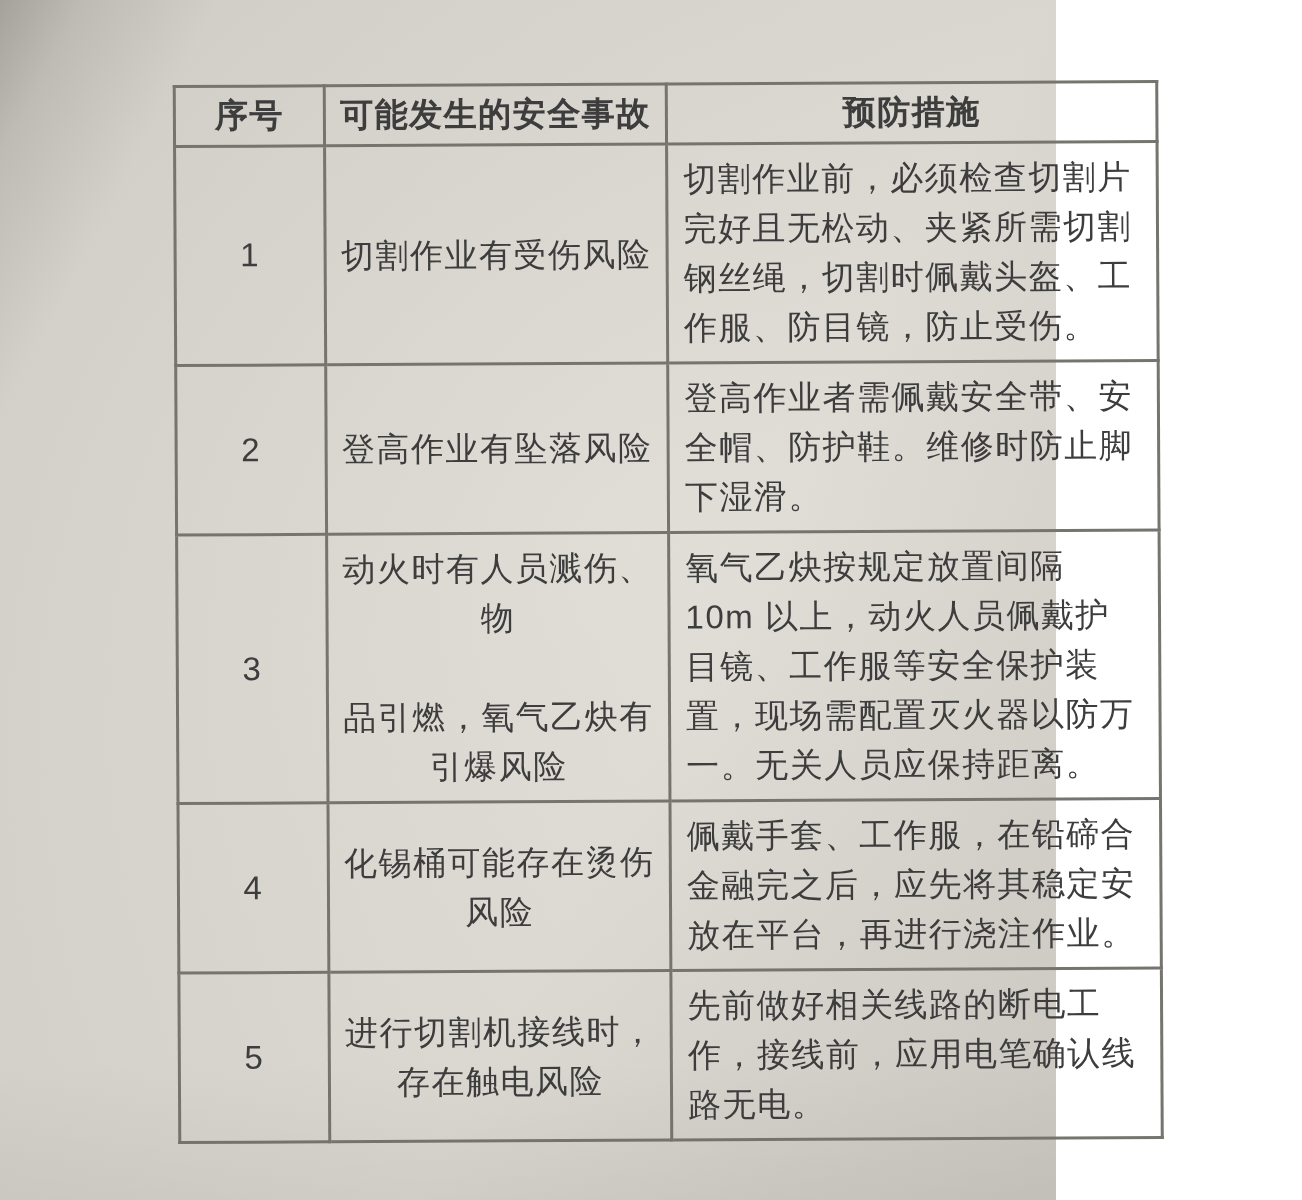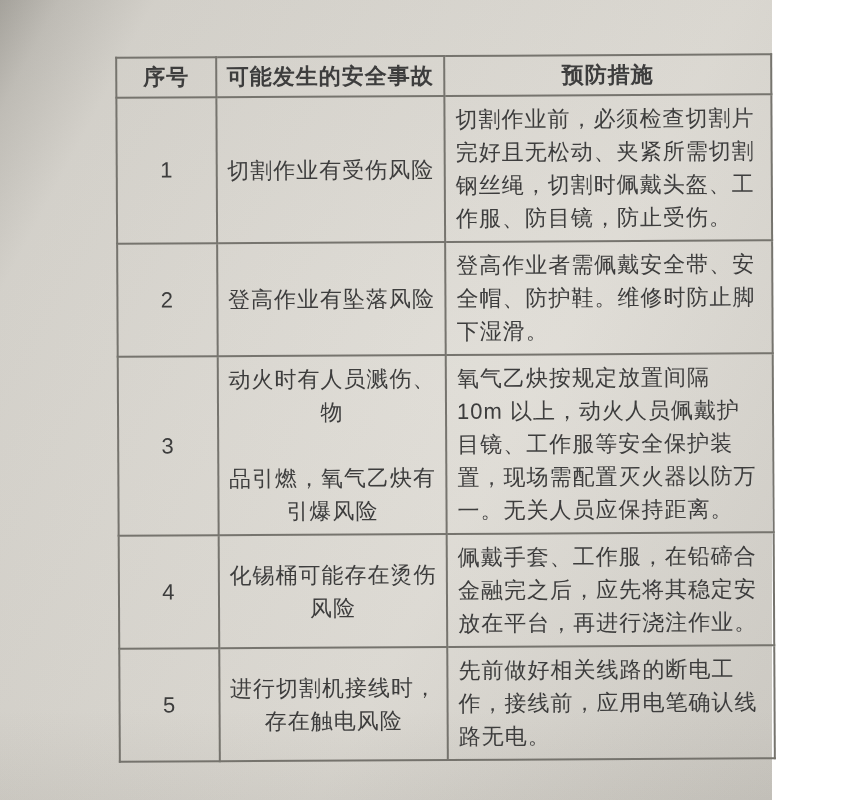--- a/index.html
+++ b/index.html
@@ -5,21 +5,21 @@
   html, body {
     margin: 0;
     padding: 0;
     width: 868px;
     height: 800px;
     overflow: hidden;
     font-family: "Liberation Sans", sans-serif;
   }
   .photo {
     position: relative;
-    width: 772px;
+    width: 704px;
     height: 800px;
     background:
       radial-gradient(ellipse 120% 90% at 60% 45%, rgba(255,255,255,0.10), rgba(0,0,0,0.04) 90%),
       linear-gradient(118deg, #a8a59e 0%, #c2bfb8 5%, #d6d3cc 13%, #dbd8d1 45%, #dedbd4 62%, #d3d0c9 88%, #cfccc5 100%);
   }
   .photo::after {
     
     content: "";
     position: absolute;
     left: 0; right: 0; bottom: 0;

